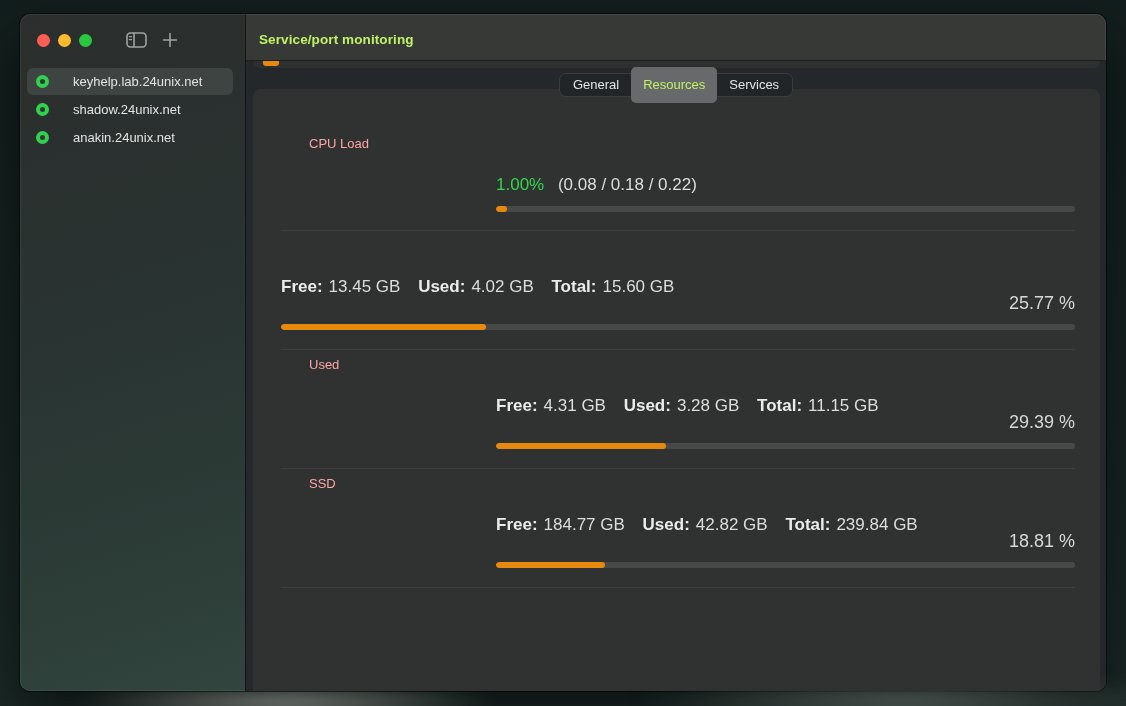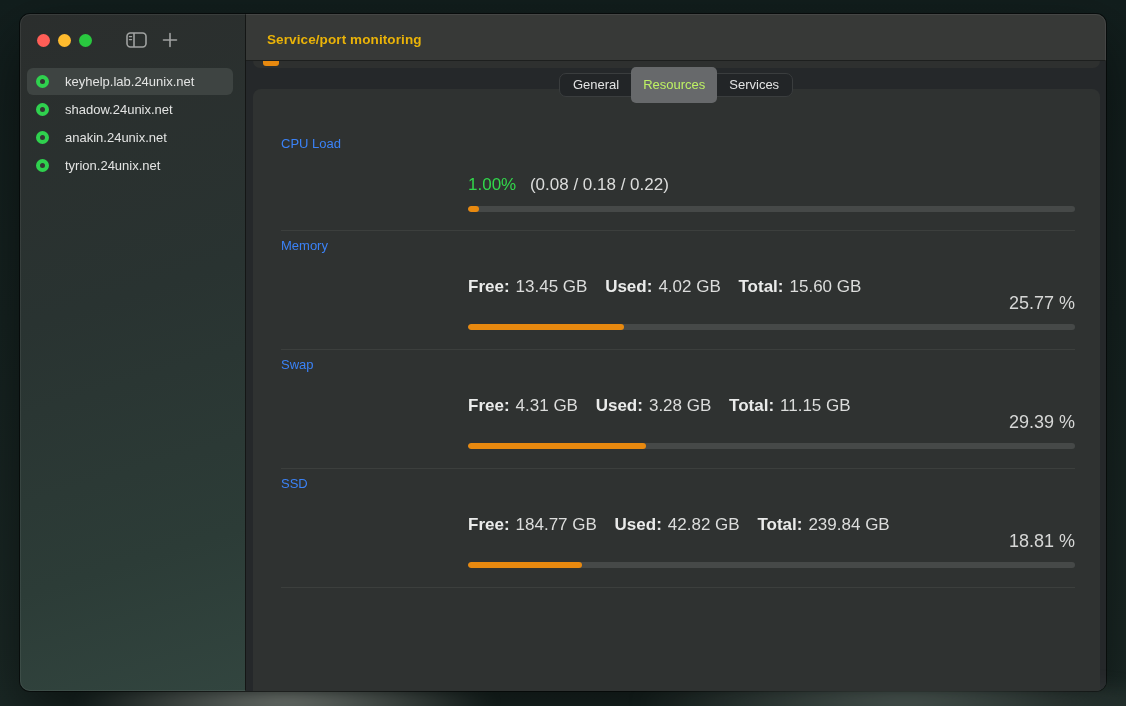--- a/index.html
+++ b/index.html
@@ -25,46 +25,46 @@
     border-right:1px solid #141615;}
   .sb-toolbar{height:47px;display:flex;align-items:center;padding:5px 0 0 17px;flex:0 0 47px;box-sizing:border-box;}
   .tl{width:13px;height:13px;border-radius:50%;display:inline-block;margin-right:8px;border:none;padding:0;}
   .tl.red{background:#ff5e57;}
   .tl.yellow{background:#febb2e;}
   .tl.green{background:#29c83f;}
   .icon-btn{background:transparent;border:none;padding:0;display:inline-flex;align-items:center;justify-content:center;cursor:default;}
   .btn-toggle{margin-left:26px;}
   .btn-add{margin-left:15px;}
   .server-list{list-style:none;margin:7px 12px 0 7px;padding:0;}
-  .server-item{display:flex;align-items:center;gap:16px;height:27px;padding:0 9px;border-radius:6px;
+  .server-item{display:flex;align-items:center;gap:24px;height:27px;padding:0 9px;border-radius:6px;
     color:#e3e4e3;font-size:13px;margin-bottom:1px;white-space:nowrap;}
   .server-item.selected{background:#3e4442;}
   .status-dot{width:13px;height:13px;border-radius:50%;flex:0 0 13px;box-sizing:border-box;
     background:#343634;border:4px solid #2fd14e;}
   
   .main{flex:1;min-width:0;display:flex;flex-direction:column;background:#25282a;}
   .titlebar{height:47px;flex:0 0 47px;background:#373937;border-bottom:1px solid #1d1f1e;
     display:flex;align-items:center;padding:5px 0 0 13px;box-sizing:border-box;}
-  .titlebar h1{margin:8px;font-size:13.5px;font-weight:bold;color:#eab308;letter-spacing:.1px;}
+  .titlebar h1{margin:0;font-size:13.5px;font-weight:bold;color:#bef264;letter-spacing:.1px;}
   .content{position:relative;flex:1;background:#25282a;}
   
   .box-sliver{position:absolute;top:0;left:7px;right:6px;height:7px;background:#2e302f;border-radius:0 0 8px 8px;}
   .sliver-bar{position:absolute;left:10px;top:0;width:16px;height:5px;background:#e8890f;border-radius:0 0 3px 3px;}
   
   .tabs{position:absolute;top:12px;left:0;right:0;display:flex;justify-content:center;z-index:3;}
   .seg{display:flex;align-items:center;background:#222527;border:1px solid #3a3d3e;border-radius:7px;
     padding:1px;height:24px;box-sizing:border-box;}
   .tab{border:none;background:transparent;color:#e3e4e4;font-size:13px;font-family:inherit;
     padding:0 12px;height:36px;line-height:20px;border-radius:5px;cursor:default;}
   .tab.selected{background:#67696b;color:#bef264;}
   
   .panel{position:absolute;top:28px;left:7px;right:6px;bottom:0;background:#2f3231;
     border-radius:8px 8px 0 0;padding:0 25px 0 28px;box-sizing:border-box;z-index:1;}
   .row-flex{display:flex;}
-  .row-label{flex:0 0 187px;width:187px;color:#3b82f6;font-size:13px;line-height:15px;}
+  .row-label{flex:0 0 187px;width:187px;color:#fca5a5;font-size:13px;line-height:15px;margin-left:28px;}
   .row-body{flex:1;min-width:0;}
   .stats{font-size:17px;line-height:15px;color:#dcdddc;white-space:nowrap;margin-top:41px;}
   .pair{margin-right:13px;}
   .pair b{color:#eaebea;font-weight:bold;margin-right:6px;text-align:right;}
   .green-val{color:#32d74b;margin-right:9px;}
   .pct{text-align:right;font-size:18px;line-height:15px;color:#d6d7d6;margin-top:2px;}
   .bar{height:6px;background:#464948;border-radius:3px;position:relative;overflow:hidden;}
   .fill{position:absolute;left:0;top:0;bottom:0;background:#e8890f;border-radius:3px;min-width:11px;}
   .row-cpu{padding-top:47px;padding-bottom:18px;}
   .row-cpu .bar{margin-top:14px;}
@@ -107,24 +107,20 @@
           <span>keyhelp.lab.24unix.net</span>
         </li>
         <li class="server-item">
           <span class="status-dot"></span>
           <span>shadow.24unix.net</span>
         </li>
         <li class="server-item">
           <span class="status-dot"></span>
           <span>anakin.24unix.net</span>
         </li>
-        <li class="server-item">
-          <span class="status-dot"></span>
-          <span>tyrion.24unix.net</span>
-        </li>
       </ul>
     </aside>
 
     <main class="main">
       <header class="titlebar">
         <h1>Service/port monitoring</h1>
       </header>
 
       <div class="content">
 
@@ -153,39 +149,38 @@
                 <div class="bar">
                   <div class="fill" style="width: 1%;"></div>
                 </div>
               </div>
             </div>
           </div>
           <div class="divider"></div>
 
           <div class="row row-std">
             <div class="row-flex">
-              <div class="row-label">Memory</div>
               <div class="row-body">
                 <div class="stats">
                   <span class="pair"><b>Free:</b><span>13.45 GB</span></span>
                   <span class="pair"><b>Used:</b><span>4.02 GB</span></span>
                   <span class="pair"><b>Total:</b><span>15.60 GB</span></span>
                 </div>
                 <div class="pct">25.77 %</div>
                 <div class="bar">
                   <div class="fill" style="width: 25.77%;"></div>
                 </div>
               </div>
             </div>
           </div>
           <div class="divider"></div>
 
           <div class="row row-std">
             <div class="row-flex">
-              <div class="row-label">Swap</div>
+              <div class="row-label">Used</div>
               <div class="row-body">
                 <div class="stats">
                   <span class="pair"><b>Free:</b><span>4.31 GB</span></span>
                   <span class="pair"><b>Used:</b><span>3.28 GB</span></span>
                   <span class="pair"><b>Total:</b><span>11.15 GB</span></span>
                 </div>
                 <div class="pct">29.39 %</div>
                 <div class="bar">
                   <div class="fill" style="width: 29.39%;"></div>
                 </div>

